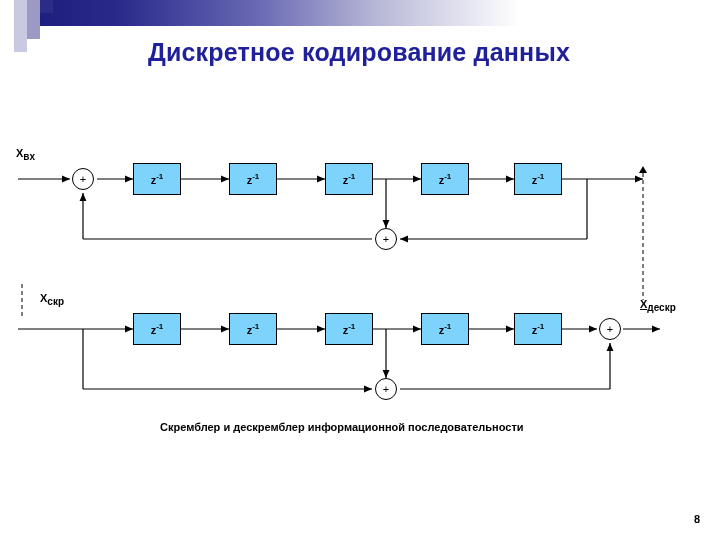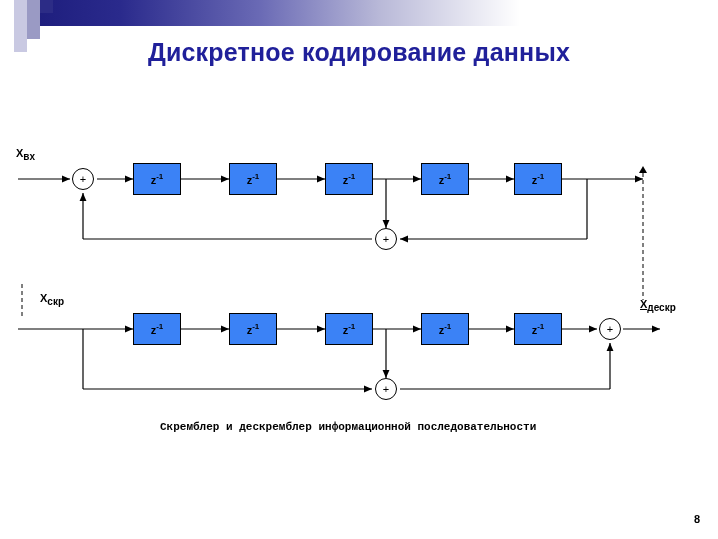--- a/index.html
+++ b/index.html
@@ -44,21 +44,21 @@
     text-align: center;
     color: #20209a;
     font-size: 25px;
     font-weight: bold;
     letter-spacing: 0.2px;
   }
 
   .zbox {
     position: absolute;
     border: 1px solid #000;
-    background: #3b82f6;
+    background: #7dd3fc;
     box-sizing: border-box;
     display: flex;
     align-items: center;
     justify-content: center;
     font-size: 11px;
     font-weight: bold;
     color: #000;
   }
   .zbox sup { font-size: 8px; font-weight: bold; }
 
@@ -242,17 +242,17 @@
     <span><span>z</span><sup>-1</sup></span>
   </div>
 
   <div class="adder" style="left:599px; top:318px;">
     <span>+</span>
   </div>
   <div class="adder" style="left:375px; top:378px;">
     <span>+</span>
   </div>
 
-  <div class="caption" style="left:160px; top:421px;font-family:Liberation Mono, monospace;">Скремблер и дескремблер информационной последовательности</div>
+  <div class="caption" style="left:160px; top:421px;">Скремблер и дескремблер информационной последовательности</div>
 
   <div class="pagenum">8</div>
 
 </div>
 
 </body></html>

